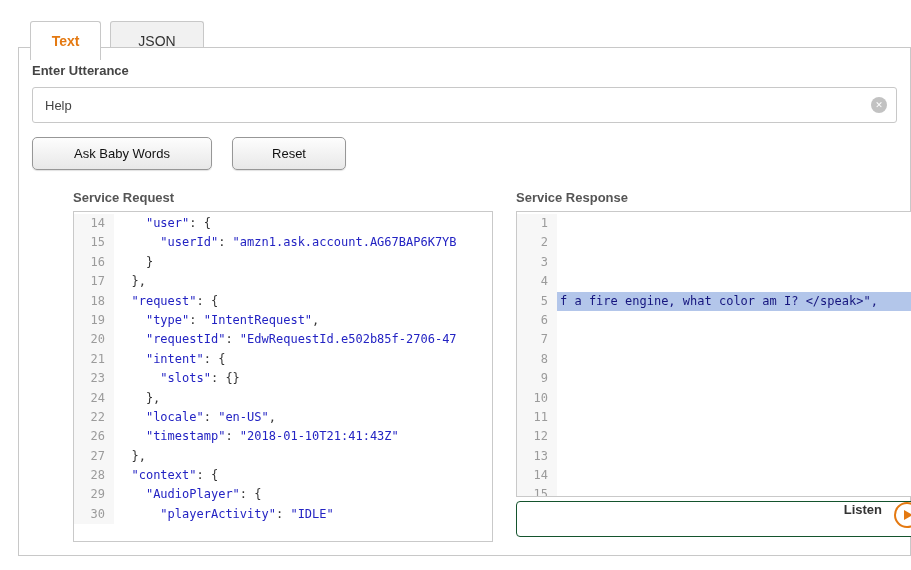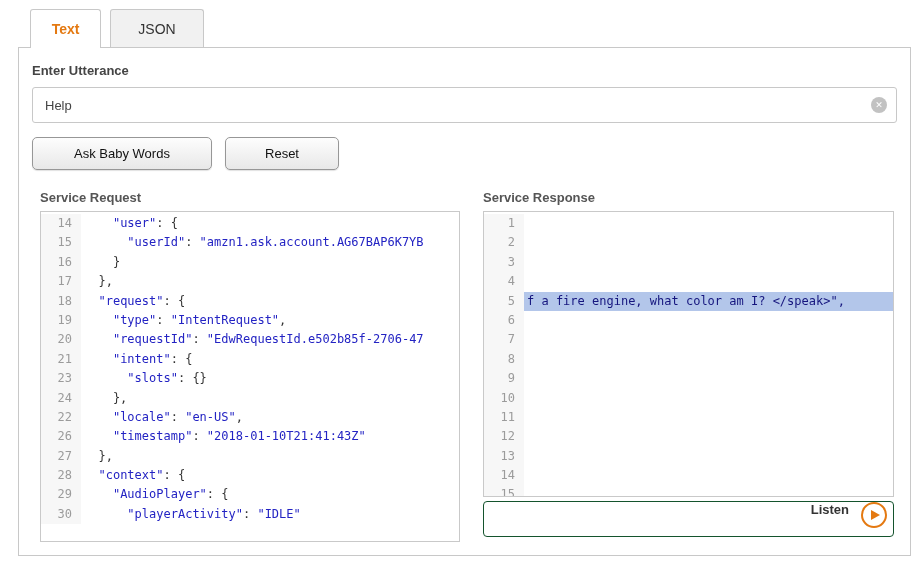--- a/index.html
+++ b/index.html
@@ -6,21 +6,21 @@
   html, body { margin: 0; padding: 0; }
   body {
     width: 911px; height: 570px; position: relative;
     background: #fff;
     font-family: "Liberation Sans", sans-serif;
     color: #333;
   }
 
   
   .tab {
-    position: absolute; top: 9px;
+    position: absolute; top: 21px;
     display: flex; align-items: center; justify-content: center;
     border: 1px solid #c8c8c8; border-bottom: none;
     border-radius: 3px 3px 0 0;
     font-size: 14px; cursor: pointer;
   }
   .tab-text {
     left: 30px; width: 71px; height: 39px;
     background: #fff; color: #e47911; font-weight: bold; z-index: 3;
   }
   .tab-json {
@@ -47,33 +47,33 @@
     outline: none; background: #fff;
   }
   .clear-btn {
     position: absolute; right: 10px; top: 50%; transform: translateY(-50%);
     width: 16px; height: 16px; border-radius: 50%;
     background: #c2c2c2; color: #fff; font-size: 9px; line-height: 16px;
     display: flex; align-items: center; justify-content: center;
     cursor: pointer;
   }
 
-  .btn-row { display: flex; gap: 13px; margin-bottom: 20px; align-items: center; }
+  .btn-row { display: flex; gap: 20px; margin-bottom: 20px; align-items: center; }
   .btn {
     height: 33px; border: 1px solid #979797; border-radius: 5px;
     background: linear-gradient(#fdfdfd, #e8e8e8);
     font-size: 13px; color: #111; cursor: pointer;
     font-family: "Liberation Sans", sans-serif;
     box-shadow: 0 1px 1px rgba(0,0,0,0.12);
   }
   .btn-ask { width: 180px; }
   .btn-reset { width: 114px; }
 
   .panels { display: flex; margin-left: 8px; gap: 23px; }
-  .panel-request { flex: 0 0 420px; }
+  .panel-request { flex: 0 0 420px; margin-left: 33px; }
   .panel-response { flex: 0 0 411px; }
   .panel-title { font-size: 13px; font-weight: bold; color: #555; margin-bottom: 6px; }
 
   
   .editor {
     border: 1px solid #c9c9c9; background: #fff;
     overflow: hidden; padding-top: 2px;
   }
   .request-editor { height: 331px; }
   .response-editor { height: 286px; }

